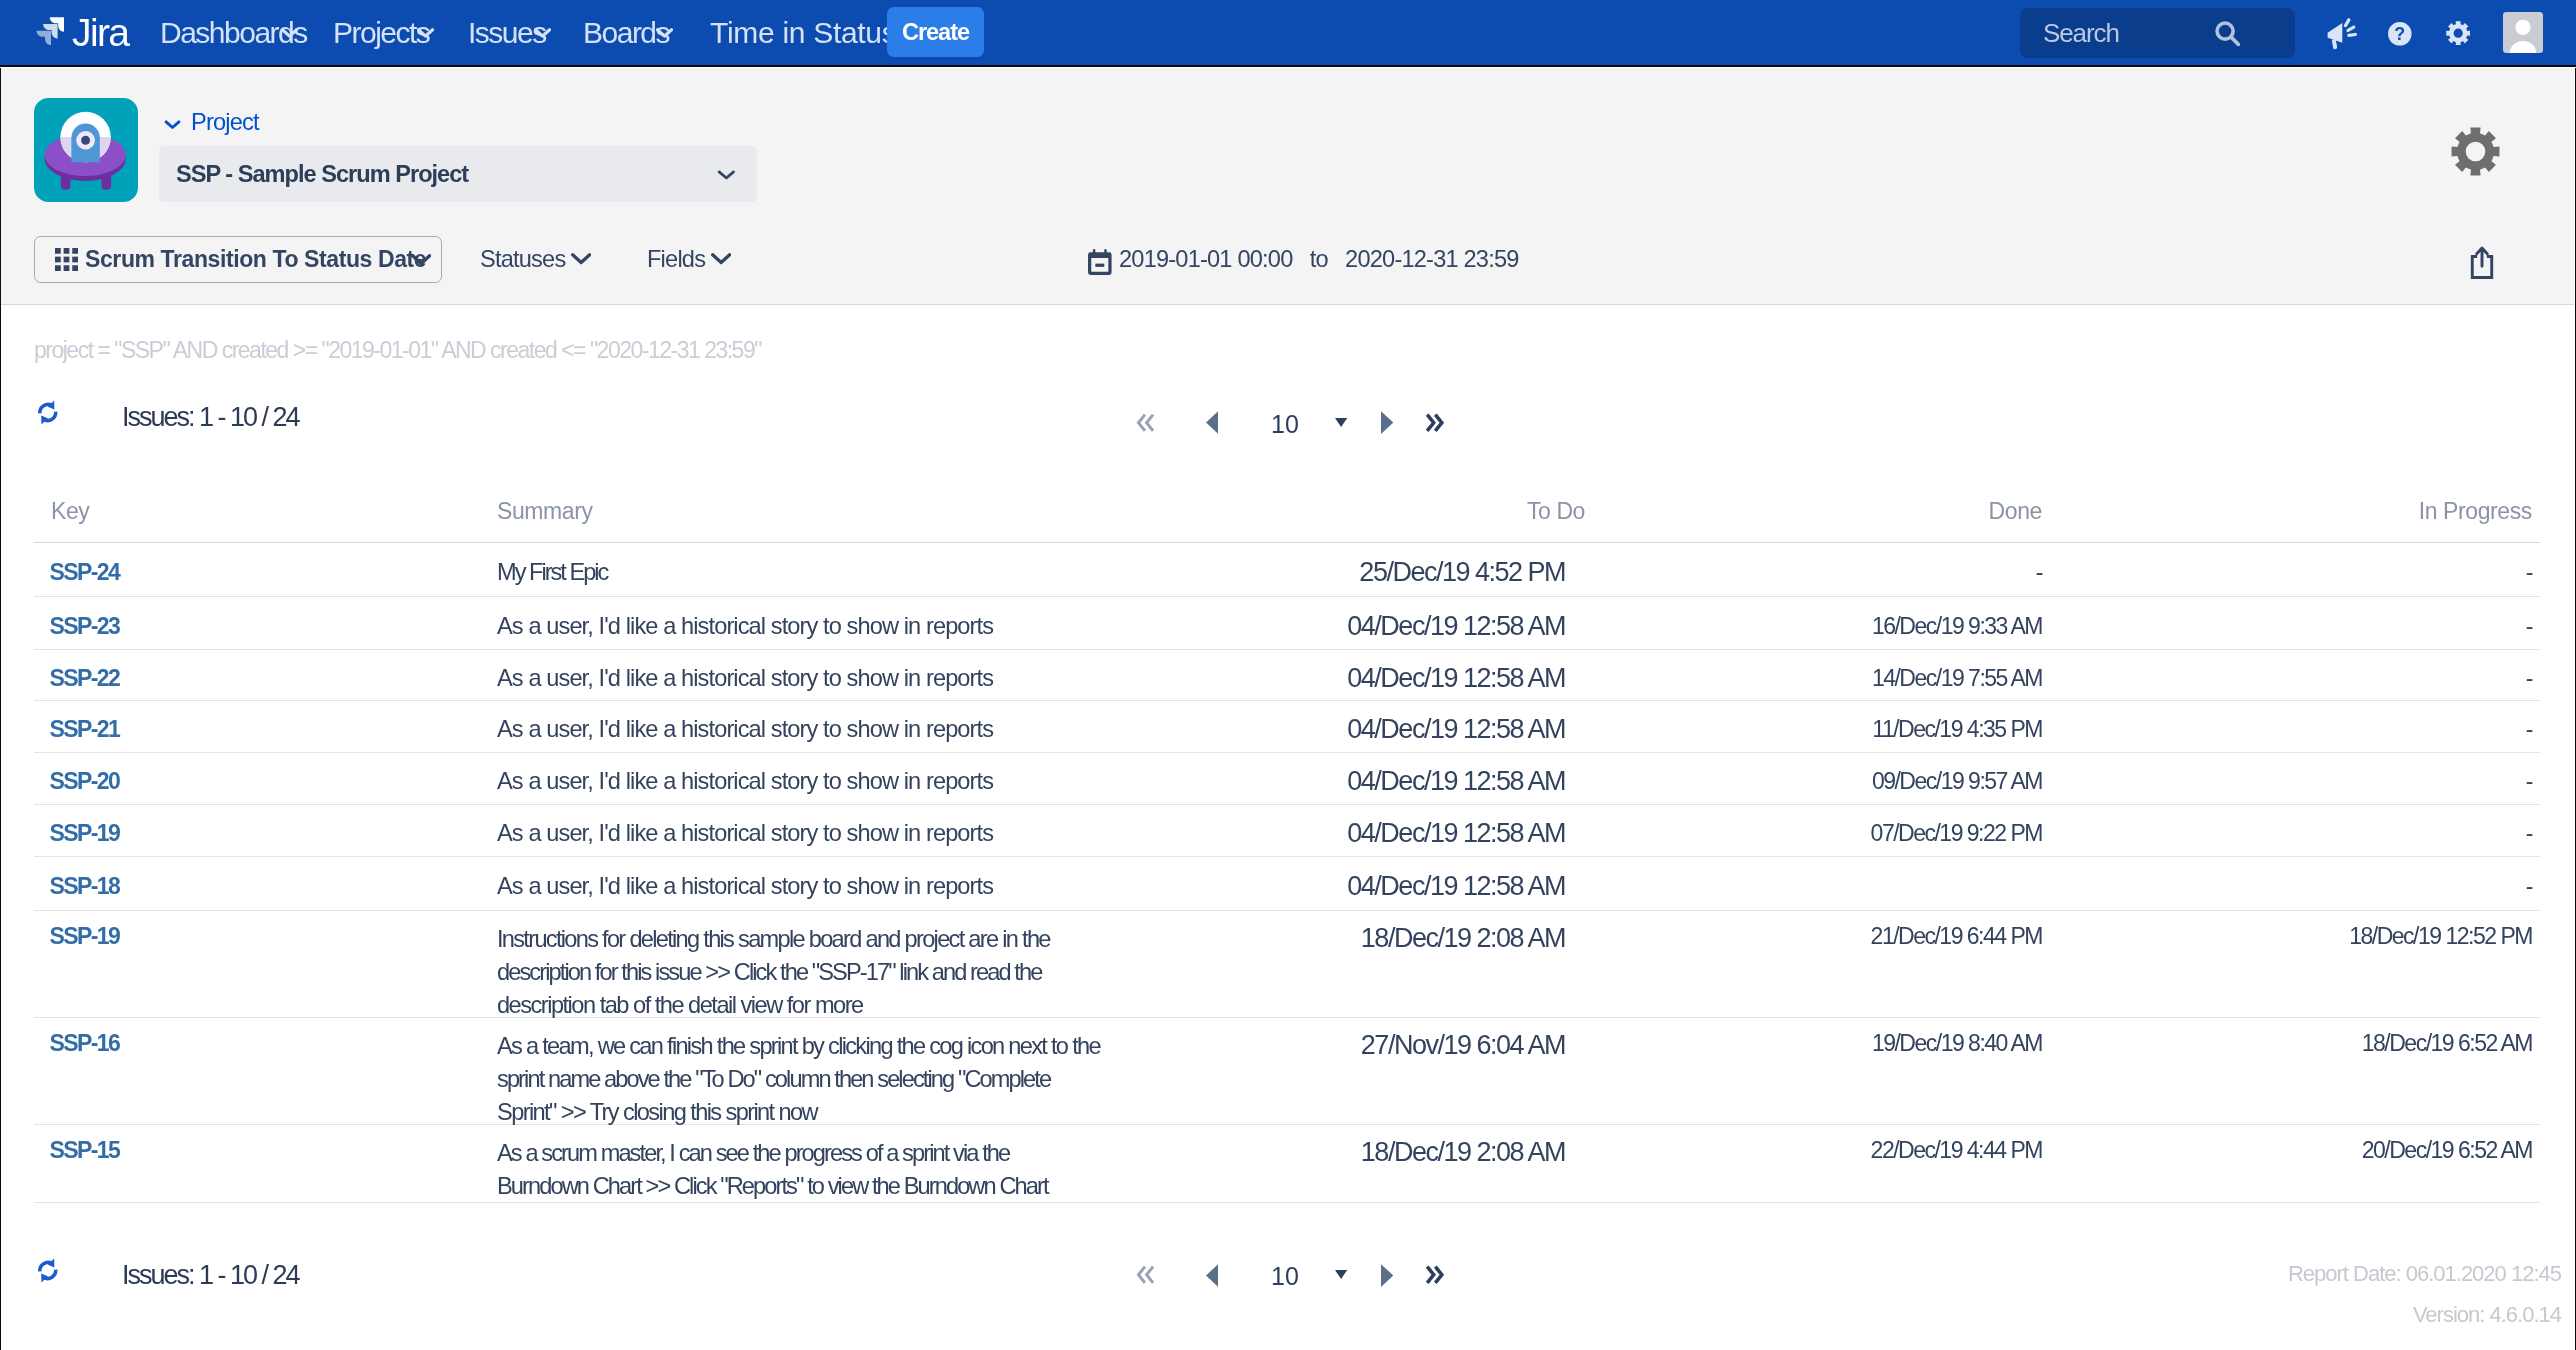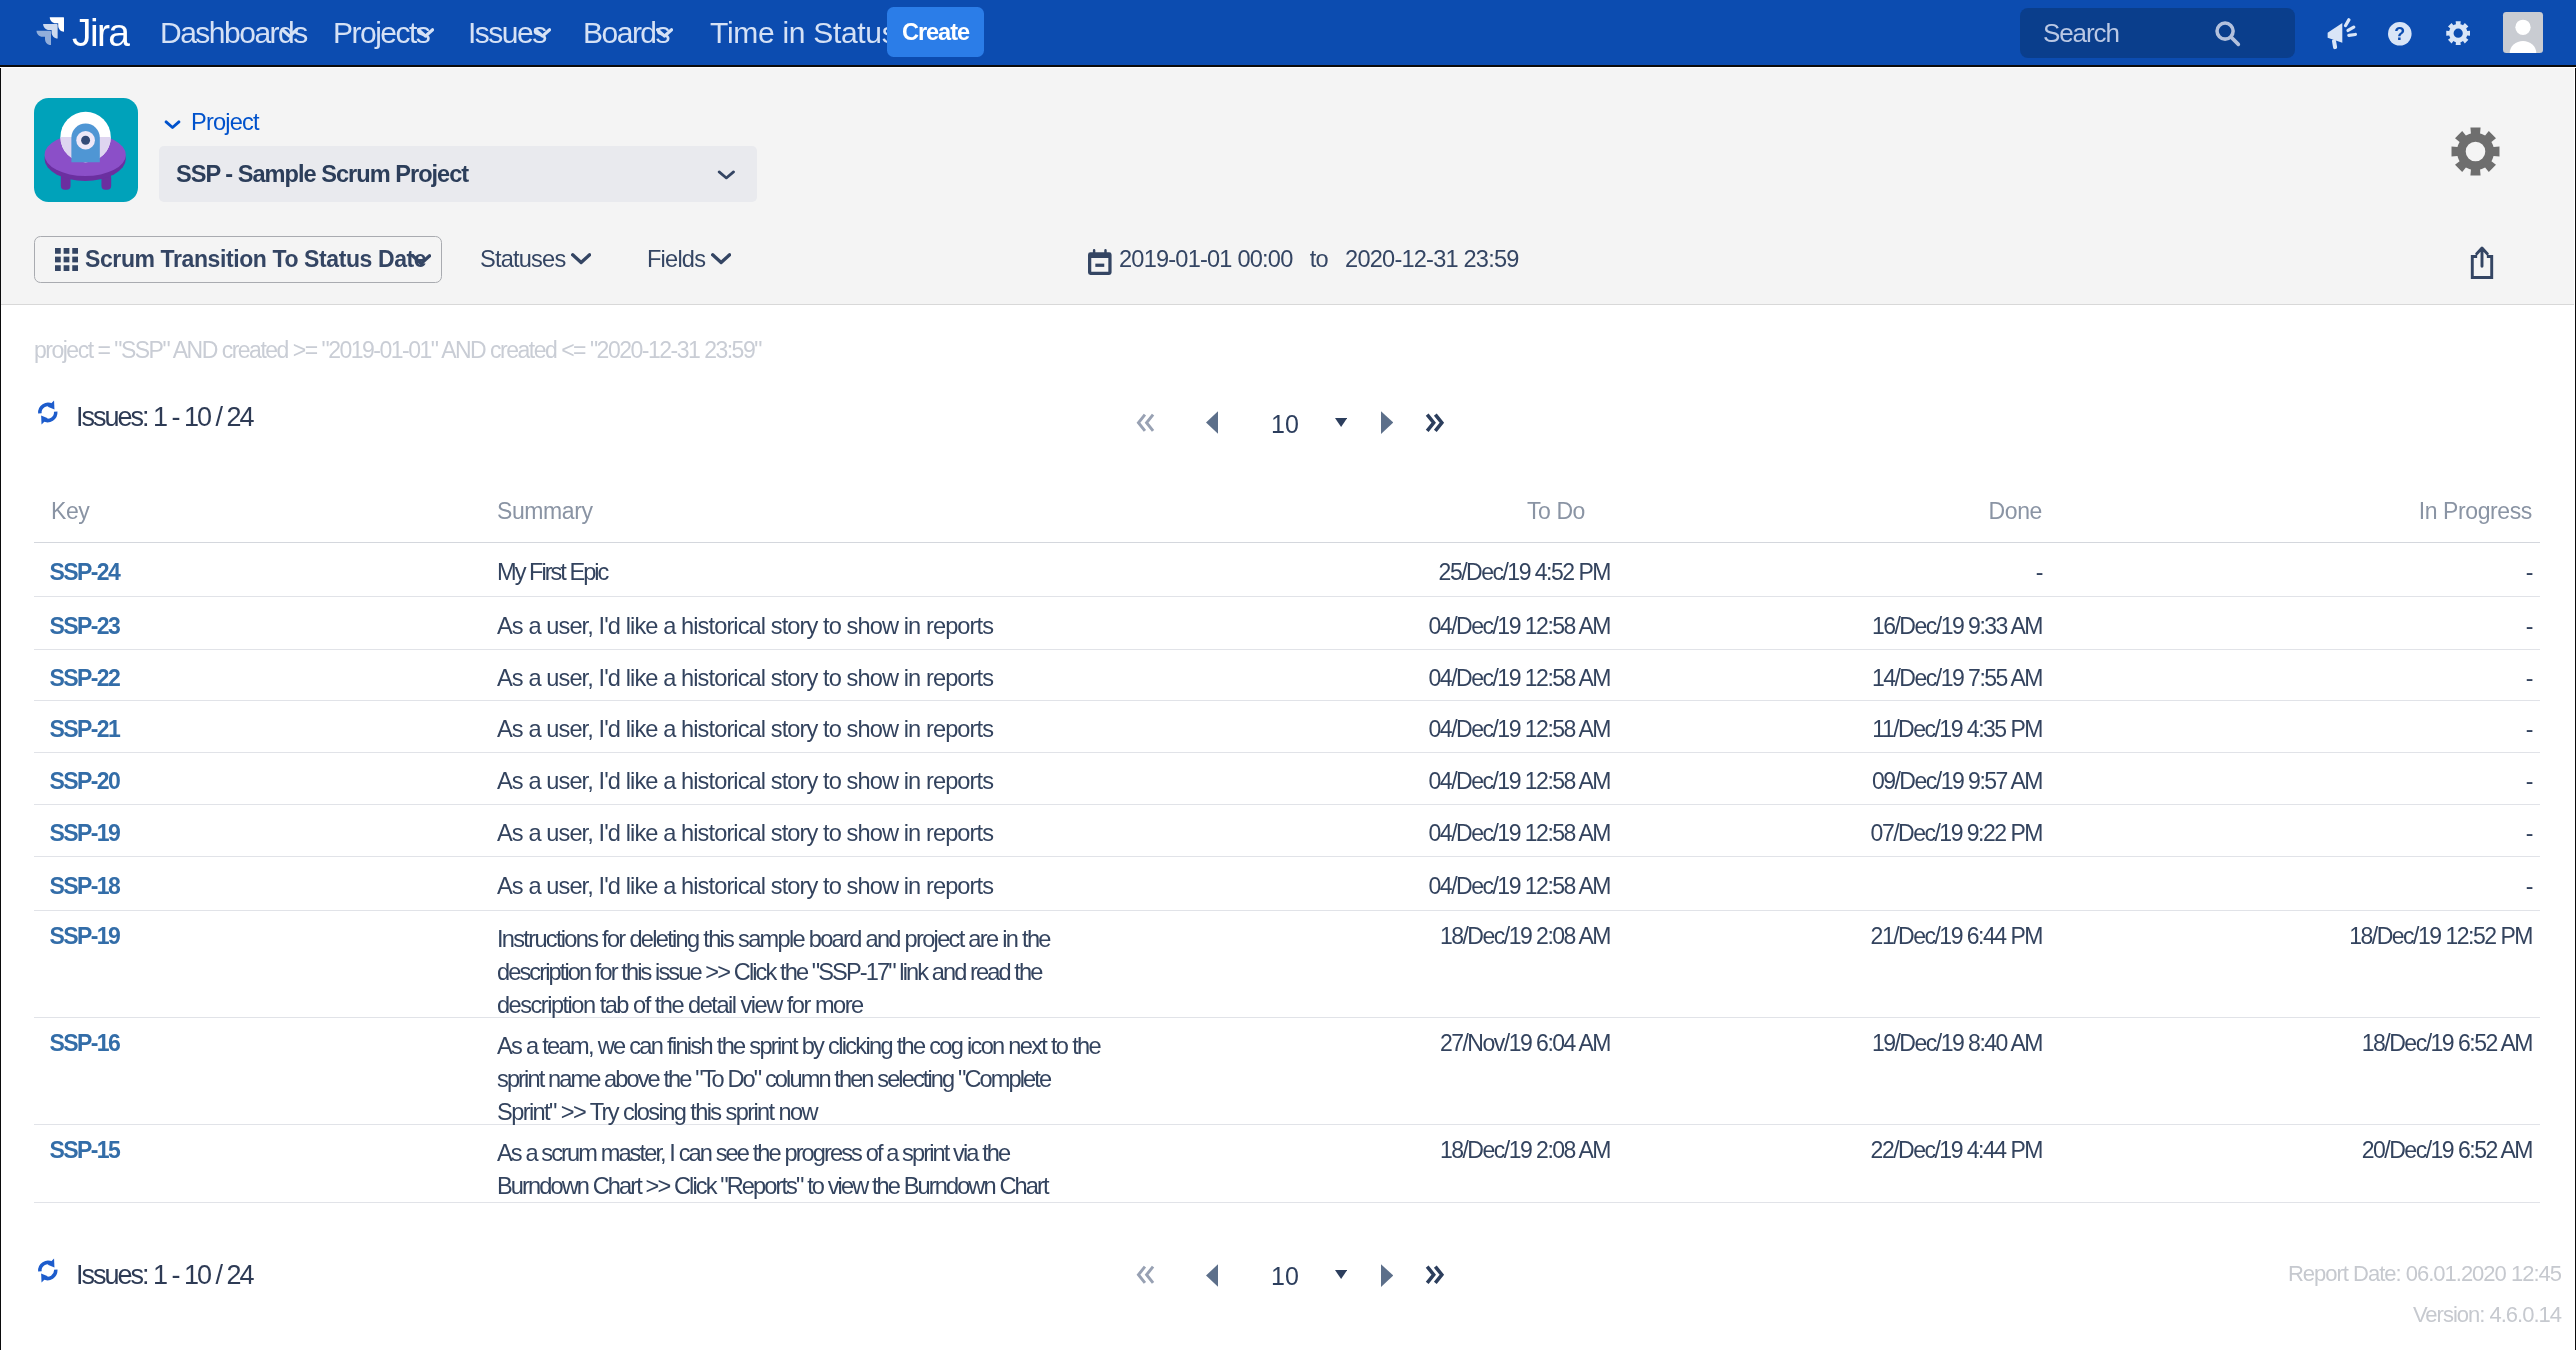--- a/index.html
+++ b/index.html
@@ -24,29 +24,29 @@
 #pselect span { position:absolute; left:17px; top:0; height:56px; line-height:56px; font-size:23.6px; letter-spacing:-1px; color:#2c3e5a; }
 #bandgear { position:absolute; left:2450px; top:59px; }
 
 #fbtn { position:absolute; left:33px; top:168px; width:408px; height:47px; border:1.6px solid #a9abb0; border-radius:6.5px; }
 #fbtn .t { position:absolute; left:50px; top:0; height:44px; line-height:44px; font-size:23px; letter-spacing:-0.4px; font-weight:bold; color:#344563; white-space:nowrap; }
 .flabel { position:absolute; top:168px; height:47px; line-height:47px; font-size:23.6px; letter-spacing:-0.8px; color:#344563; }
 #dates { position:absolute; left:1118px; top:168px; height:47px; line-height:47px; font-size:23.6px; letter-spacing:-0.8px; color:#344563; }
 
 #jql { position:absolute; left:33px; top:269px; font-size:23px; letter-spacing:-1.5px; color:#c9cdd5; }
 
-.issuesrow { position:absolute; font-size:27px; letter-spacing:-2px; color:#2e3b55; }
+.issuesrow { position:absolute; font-size:27px; letter-spacing:-2px; color:#2e3b55;margin-left:46px; }
 
 .pag10 { position:absolute; font-size:25px; line-height:29px; color:#2c3e5d; }
 
 #table { position:absolute; left:33px; top:421px; width:2506px; }
 .trow { position:relative; width:2506px; border-bottom:0.8px solid #e1e3e8; }
 .c-key { position:absolute; left:15.5px; font-size:23px; letter-spacing:-1.6px; font-weight:bold; color:#336da8; }
 .c-sum { position:absolute; left:463px; font-size:23.6px; letter-spacing:-0.9px; color:#33435e; line-height:33px; }
-.c-todo { position:absolute; width:488px; right:930px; text-align:right; font-size:23px; letter-spacing:-1.5px; color:#33435e; }
+.c-todo { position:absolute; width:488px; right:975px; text-align:right; font-size:27px; letter-spacing:-1.5px; color:#33435e; }
 .c-done { position:absolute; width:488px; right:498px; text-align:right; font-size:23px; letter-spacing:-1.5px; color:#33435e; }
 .c-prog { position:absolute; width:488px; right:8.1px; text-align:right; font-size:23px; letter-spacing:-1.5px; color:#33435e; }
 .single .c-key, .single .c-sum, .single .c-todo, .single .c-done, .single .c-prog { top:3.3px; height:100%; display:flex; align-items:center; }
 .single .c-todo, .single .c-done, .single .c-prog { justify-content:flex-end; }
 .multi .c-key, .multi .c-sum, .multi .c-todo, .multi .c-done, .multi .c-prog { top:12.2px; }
 #thead { position:relative; width:2506px; height:54px; border-bottom:0.8px solid #d4d7dd; }
 #thead div { position:absolute; top:-4.1px; height:54px; display:flex; align-items:center; font-size:23px; letter-spacing:-0.4px; color:#8a94a4; }
 #thead .h-todo, #thead .h-done, #thead .h-prog { justify-content:flex-end; }
 
 #footright { position:absolute; right:14px; text-align:right; font-size:22px; letter-spacing:-1px; color:#c6c9cf; line-height:41px; }

